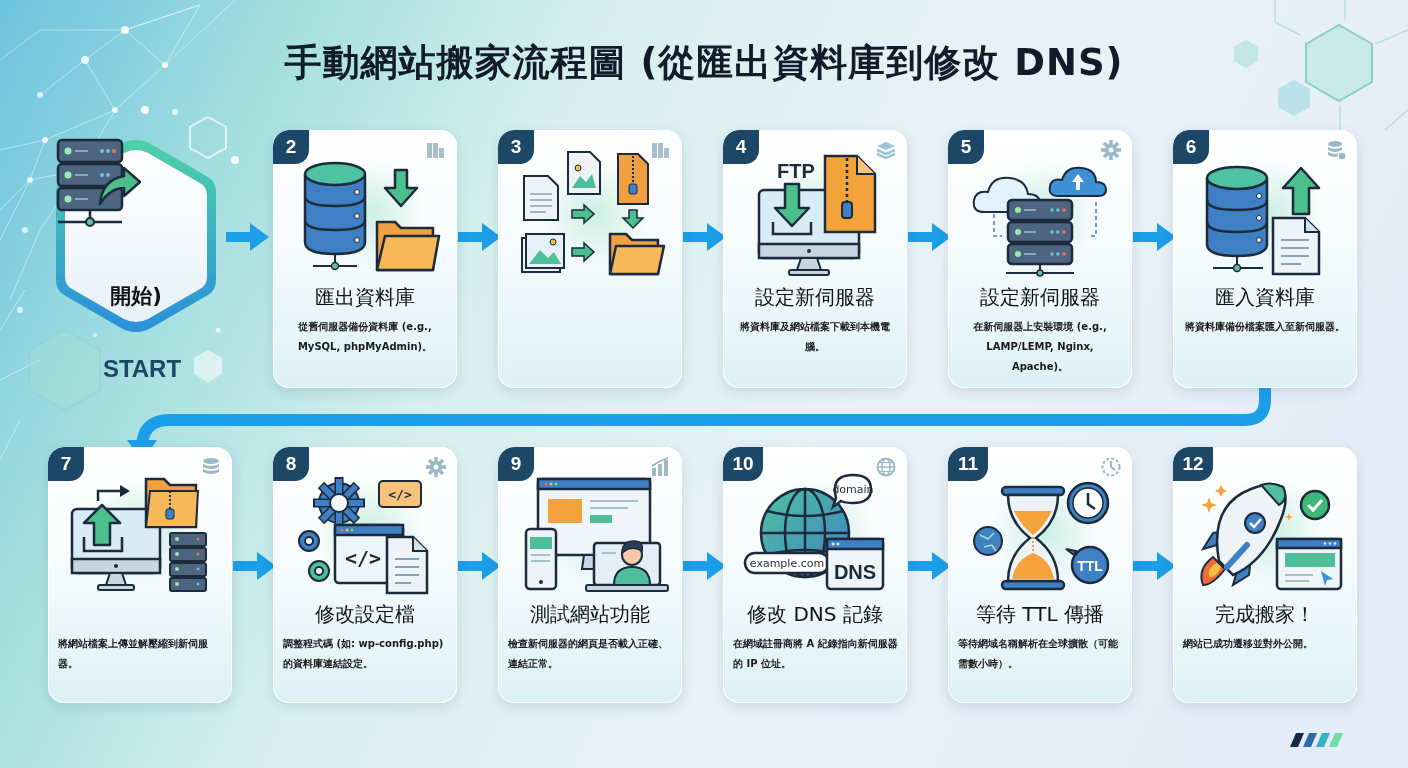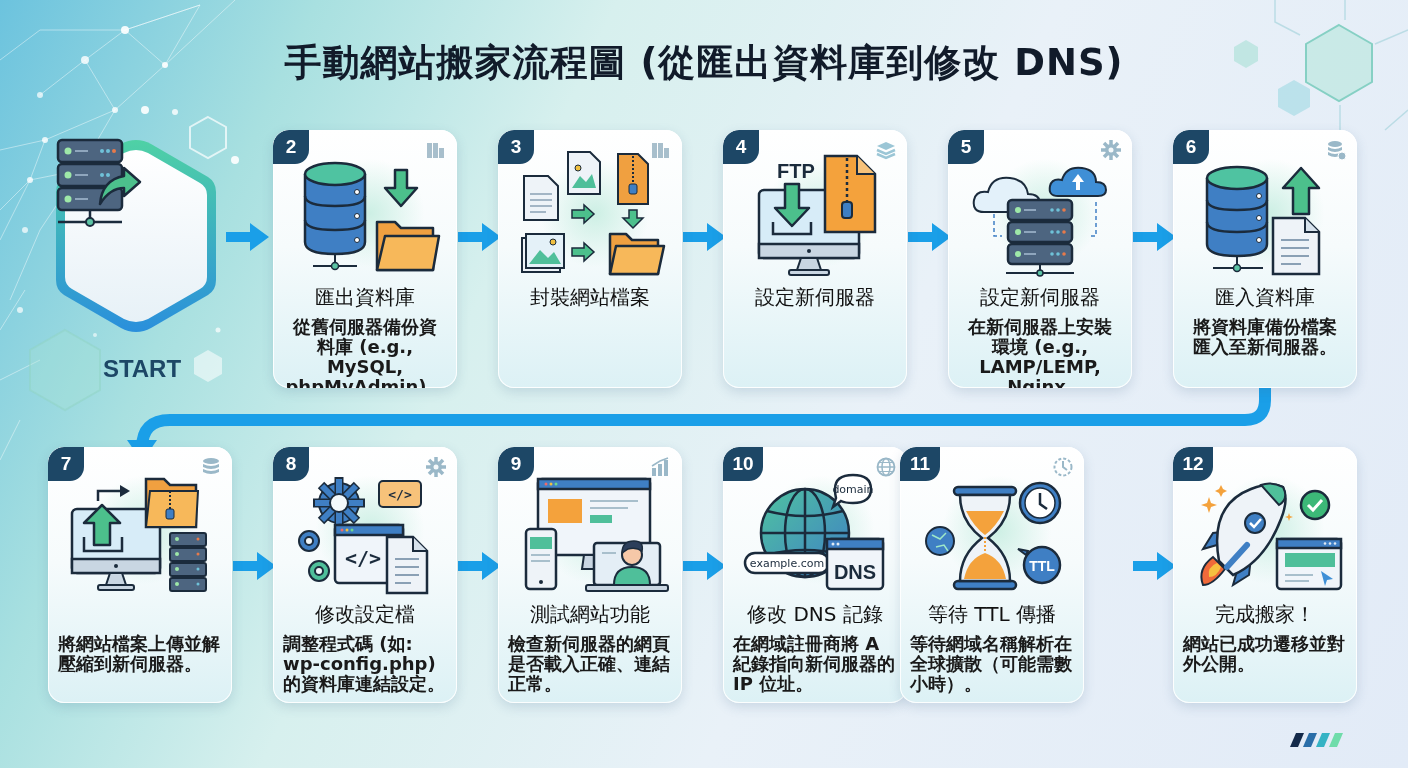--- a/index.html
+++ b/index.html
@@ -43,21 +43,21 @@
   .corner-icon { position: absolute; right: 10px; top: 9px; width: 22px; height: 22px; }
   .illus { position: absolute; left: 0; top: 14px; width: 184px; height: 140px; }
   .illus .glow { position: absolute; left: 42px; top: 14px; width: 110px; height: 110px; border-radius: 50%; background: radial-gradient(circle, rgba(190,235,220,0.75), rgba(190,235,220,0) 70%); }
   .illus svg { position: absolute; left: 0; top: 0; }
   .card-title {
     position: absolute; left: 0; top: 154px; width: 184px; text-align: center;
     font-size: 20px; font-weight: normal; color: #111;
   }
   .card-desc {
     position: absolute; left: 12px; top: 187px; width: 160px; text-align: center;
-    font-size: 18px; line-height: 20px; color: #1a1a1a; font-weight: bold;
+    font-size: 10px; line-height: 20px; color: #1a1a1a; font-weight: bold;
   }
   .card-desc.left { text-align: left; left: 10px; width: 166px; }
   .arrow { position: absolute; width: 44px; height: 30px; }
   .connector { position: absolute; left: 0; top: 0; pointer-events: none; }
   .footer-stripes { position: absolute; left: 1290px; top: 733px; }
 </style>
 </head>
 <body>
 
 <svg class="bg-net" width="1408" height="768" viewBox="0 0 1408 768">
@@ -129,20 +129,21 @@
     <circle cx="50" cy="15" r="2" fill="#6fc2d8"></circle>
       <circle cx="56" cy="15" r="2" fill="#6fc2d8"></circle>
       <circle cx="62" cy="15" r="2" fill="#e77a4a"></circle>
     <circle cx="50" cy="39" r="2" fill="#6fc2d8"></circle>
       <circle cx="56" cy="39" r="2" fill="#6fc2d8"></circle>
     <line x1="38" y1="74" x2="38" y2="84" stroke="#1b2b3c" stroke-width="2.5"></line>
     <line x1="6" y1="86" x2="70" y2="86" stroke="#1b2b3c" stroke-width="2.5"></line>
     <circle cx="38" cy="86" r="4" fill="#5cc4a4" stroke="#1b2b3c" stroke-width="2"></circle>
     <path d="M48 68 Q50 44 72 40 L72 32 L88 46 L72 60 L72 52 Q58 52 48 68 Z" fill="#4cc08c" stroke="#1b2b3c" stroke-width="2.5" stroke-linejoin="round"></path>
   </svg>
+  <div class="start-label-cn">開始)</div>
 </div>
 <div class="start-en">START</div>
 
 <svg class="arrow" style="left:226px; top:222px;" viewBox="0 0 44 30">
     <path d="M0 10 H24 V1 L43 15 L24 29 V20 H0 Z" fill="#1a9fe8"></path>
   </svg>
 <svg class="arrow" style="left:458px; top:222px;" viewBox="0 0 44 30">
     <path d="M0 10 H24 V1 L43 15 L24 29 V20 H0 Z" fill="#1a9fe8"></path>
   </svg>
 <svg class="arrow" style="left:683px; top:222px;" viewBox="0 0 44 30">
@@ -232,21 +233,20 @@
       <rect x="28" y="90" width="38" height="34" fill="#e4f1f8" stroke="#1b2b3c" stroke-width="2"></rect>
       <path d="M31 120 L42 106 L50 114 L56 108 L63 120 Z" fill="#4fbf9a"></path>
         <circle cx="55" cy="98" r="3" fill="#f0c040" stroke="#1b2b3c"></circle>
       <path d="M74 66 H86 V61 L96 70 L86 79 V74 H74 Z" fill="#4cc08c" stroke="#1b2b3c" stroke-width="1.5"></path>
       <path d="M74 104 H86 V99 L96 108 L86 117 V112 H74 Z" fill="#4cc08c" stroke="#1b2b3c" stroke-width="1.5"></path>
       <path d="M131 66 H139 V74 H145 L135 84 L125 74 H131 Z" fill="#4cc08c" stroke="#1b2b3c" stroke-width="1.5"></path>
       <path d="M112 90 H128 L134 96 H160 V130 H112 Z" fill="#f0a040" stroke="#1b2b3c" stroke-width="2.5" stroke-linejoin="round"></path>
       <path d="M112 130 L118 102 H166 L160 130 Z" fill="#f7b85a" stroke="#1b2b3c" stroke-width="2.5" stroke-linejoin="round"></path>
     </svg>
   </div>
-  <div class="card-title">封裝網站檔案</div>
 </div>
 
 <div class="card" style="left:723px; top:130px;">
   <div class="badge">4</div>
   <svg class="corner-icon" viewBox="0 0 22 22">
       <path d="M11 3 L20 7 L11 11 L2 7 Z" fill="#9bc6d6"></path>
       <path d="M2 11 L11 15 L20 11" stroke="#9bc6d6" stroke-width="2.5" fill="none"></path>
       <path d="M2 15 L11 19 L20 15" stroke="#9bc6d6" stroke-width="2.5" fill="none"></path>
     </svg>
   <div class="illus">
@@ -260,20 +260,21 @@
       <rect x="66" y="126" width="40" height="5" rx="2" fill="#c9d6e2" stroke="#1b2b3c" stroke-width="2"></rect>
       <path d="M62 40 H76 V64 H86 L69 82 L52 64 H62 Z" fill="#4cc08c" stroke="#1b2b3c" stroke-width="2.5" stroke-linejoin="round"></path>
       <path d="M50 78 V90 H88 V78" fill="none" stroke="#1b2b3c" stroke-width="2.5"></path>
       <path d="M102 12 H134 L152 30 V88 H102 Z" fill="#f4a23c" stroke="#1b2b3c" stroke-width="2.5"></path>
       <path d="M134 12 V30 H152" fill="#f7c27a" stroke="#1b2b3c" stroke-width="2"></path>
       <line x1="124" y1="14" x2="124" y2="58" stroke="#1b2b3c" stroke-width="2.5" stroke-dasharray="3 3"></line>
       <rect x="119" y="58" width="10" height="16" rx="3" fill="#3f7fc4" stroke="#1b2b3c" stroke-width="2"></rect>
     </svg>
   </div>
   <div class="card-title">設定新伺服器</div>
+  <div class="card-desc">將資料庫及網站檔案下載到本機電腦。</div>
 </div>
 
 <div class="card" style="left:948px; top:130px;">
   <div class="badge">5</div>
   <svg class="corner-icon" viewBox="0 0 22 22">
       <circle cx="11" cy="11" r="6" fill="#9ab8c8"></circle>
       <g stroke="#9ab8c8" stroke-width="3.5">
         <line x1="11" y1="1" x2="11" y2="21"></line>
         <line x1="1" y1="11" x2="21" y2="11"></line>
         <line x1="4" y1="4" x2="18" y2="18"></line>
@@ -517,21 +518,21 @@
       <rect x="104" y="78" width="56" height="10" fill="#3f7fc4" stroke="#1b2b3c" stroke-width="2.5"></rect>
       <circle cx="110" cy="83" r="1.5" fill="#dfeaf5"></circle>
         <circle cx="115" cy="83" r="1.5" fill="#dfeaf5"></circle>
       <text x="132" y="118" text-anchor="middle" font-family="Liberation Sans, sans-serif" font-weight="bold" font-size="20" fill="#1b2b3c">DNS</text>
     </svg>
   </div>
   <div class="card-title">修改 DNS 記錄</div>
   <div class="card-desc left">在網域註冊商將 A 紀錄指向新伺服器的 IP 位址。</div>
 </div>
 
-<div class="card" style="left:900px; top:447px; height:256px;">
+<div class="card" style="left:948px; top:447px; height:256px;">
   <div class="badge wide">11</div>
   <svg class="corner-icon" viewBox="0 0 22 22">
       <circle cx="11" cy="11" r="8.5" fill="none" stroke="#9ab8c8" stroke-width="2" stroke-dasharray="3 2"></circle>
       <path d="M11 5 V11 L15 14" stroke="#9ab8c8" stroke-width="2" fill="none"></path>
     </svg>
   <div class="illus">
     <div class="glow"></div>
     <svg width="184" height="140" viewBox="0 0 184 140">
       <circle cx="40" cy="80" r="14" fill="#3f7fc4" stroke="#1b2b3c" stroke-width="2"></circle>
       <path d="M32 74 L40 78 L46 72 M36 86 L44 84 L48 90" stroke="#9ee8c8" stroke-width="1.5" fill="none"></path>

